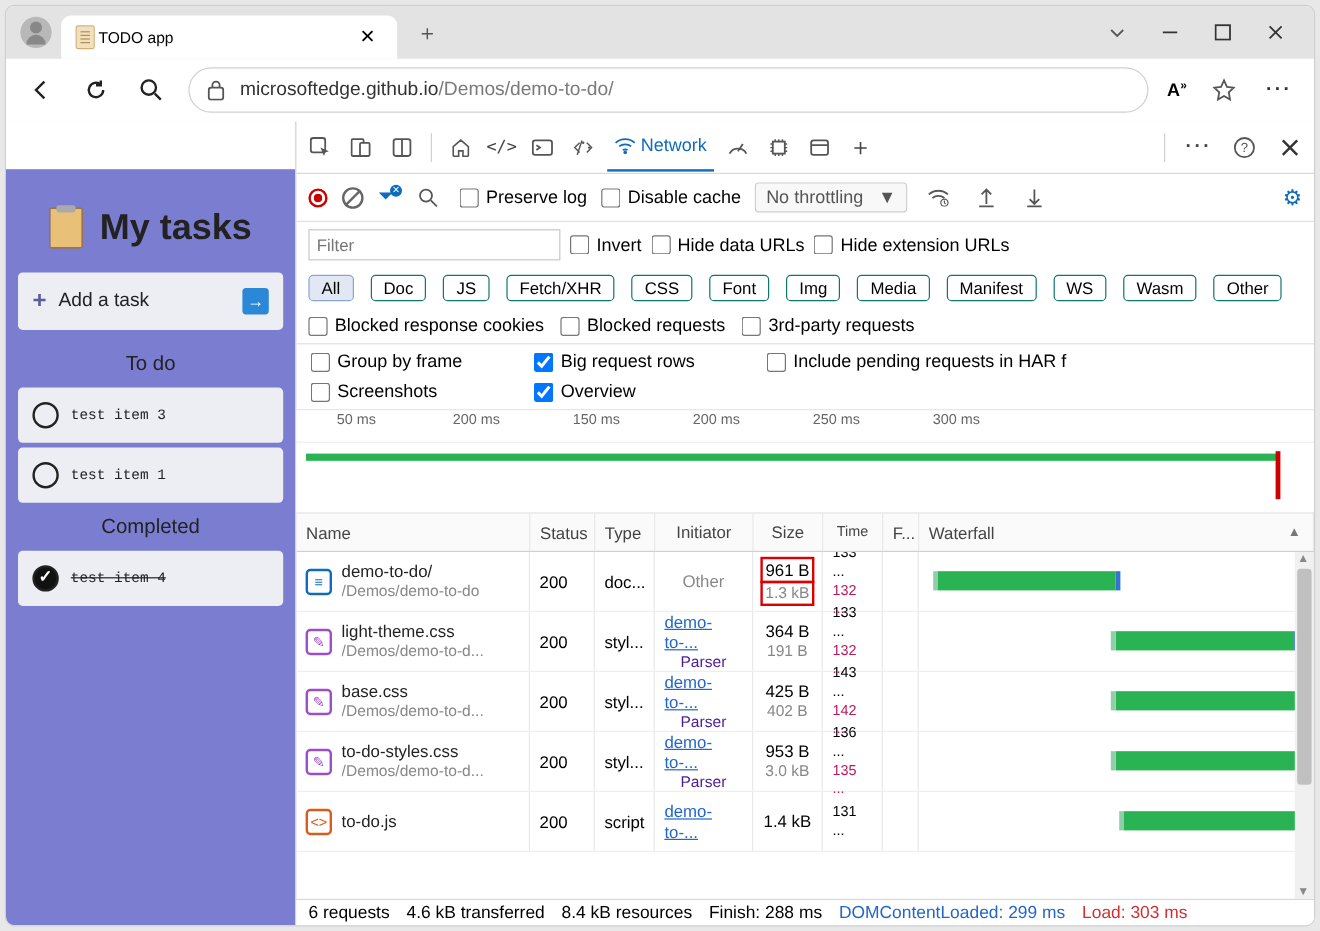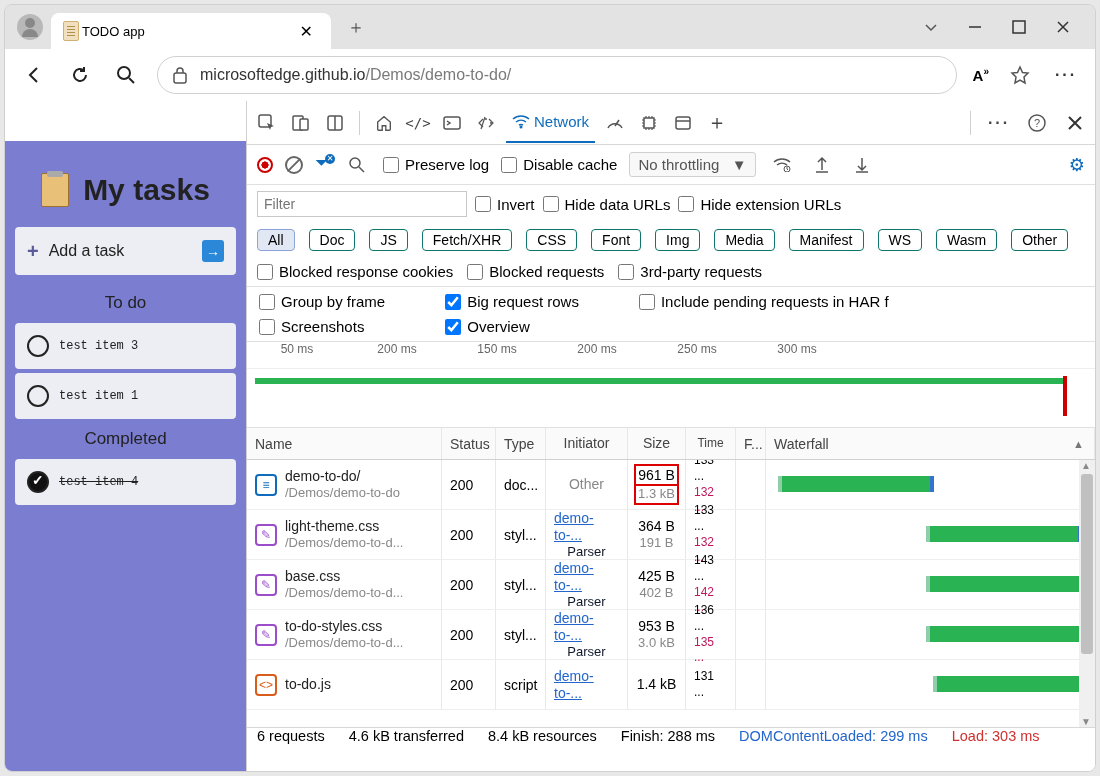--- a/index.html
+++ b/index.html
@@ -98,35 +98,35 @@
 .grow { display: flex; height: 50px; border-bottom: 1px solid #eee; font-size: 14px; }
 .grow .c-name { flex-direction: row; gap: 8px; }
 .name-ico { width: 22px; height: 22px; border: 2px solid #0f6cbd; border-radius: 4px; display:flex; align-items:center; justify-content:center; font-size:12px; color:#0f6cbd; flex-shrink:0;}
 .name-ico.pink { border-color: #9b4dca; color:#9b4dca; }
 .name-ico.orange { border-color: #d95c1a; color:#d95c1a; }
 .name-txt { display: flex; flex-direction: column; line-height: 1.3; overflow:hidden; }
 .name-txt .p1 { color: #222; white-space:nowrap; overflow:hidden; text-overflow:ellipsis;}
 .name-txt .p2 { color: #888; font-size: 13px; white-space:nowrap; overflow:hidden; text-overflow:ellipsis;}
 .c-init .lnk { color: #2266cc; text-decoration: underline; }
 .c-init { flex-direction:column; align-items:flex-start; justify-content:center; line-height:1.2;}
-.c-init .sub{ color:#0f172a; font-size:13px;}
+.c-init .sub{ color:#4c1d95; font-size:13px;}
 .c-size { flex-direction:column; align-items:flex-end; justify-content:center; line-height:1.3;}
 .c-size .s2{ color:#888; font-size:13px;}
 .c-size.boxed .s1, .c-size.boxed .s2{ outline:2px solid #d00; padding:0 2px; margin:1px 0;}
 .c-time { flex-direction:column; align-items:flex-start; justify-content:center; line-height:1.3; font-size:12px;}
 .c-time .t2{ color:#be185d;}
 .wf-bar { position: absolute; height: 16px; top: 16px; background: #29b352; }
 .wf-bar::before { content:""; position:absolute; left:-4px; top:0; bottom:0; width:4px; background:#8fceab;}
 .wf-bar::after { content:""; position:absolute; right:-4px; top:0; bottom:0; width:4px; background:#3474cf;}
 .scrollbar { width: 16px; background: #f0f0f0; position:absolute; right:0; top:32px; bottom:0; }
 .scrollbar::before{content:"▲"; position:absolute; top:0; left:2px; font-size:10px; color:#888;}
 .scrollbar::after{content:"▼"; position:absolute; bottom:0; left:2px; font-size:10px; color:#888;}
 .scrollbar .thumb{ position:absolute; top:14px; left:2px; right:2px; height:180px; background:#c0c0c0; border-radius:3px;}
 
-.statusbar { height: 44px; border-top: 1px solid #d8d8d8; display: flex; align-items: flex-start; padding: 0 10px; gap: 24px; font-size: 14.5px; background:#fff;}
+.statusbar { height: 22px; border-top: 1px solid #d8d8d8; display: flex; align-items: center; padding: 0 10px; gap: 14px; font-size: 14.5px; background:#fff;}
 .statusbar .dcl { color: #2266cc; }
 .statusbar .load { color: #d03030; }
 
 svg { display:block; }
 </style>
 </head>
 <body>
 
 <div class="window">
 

